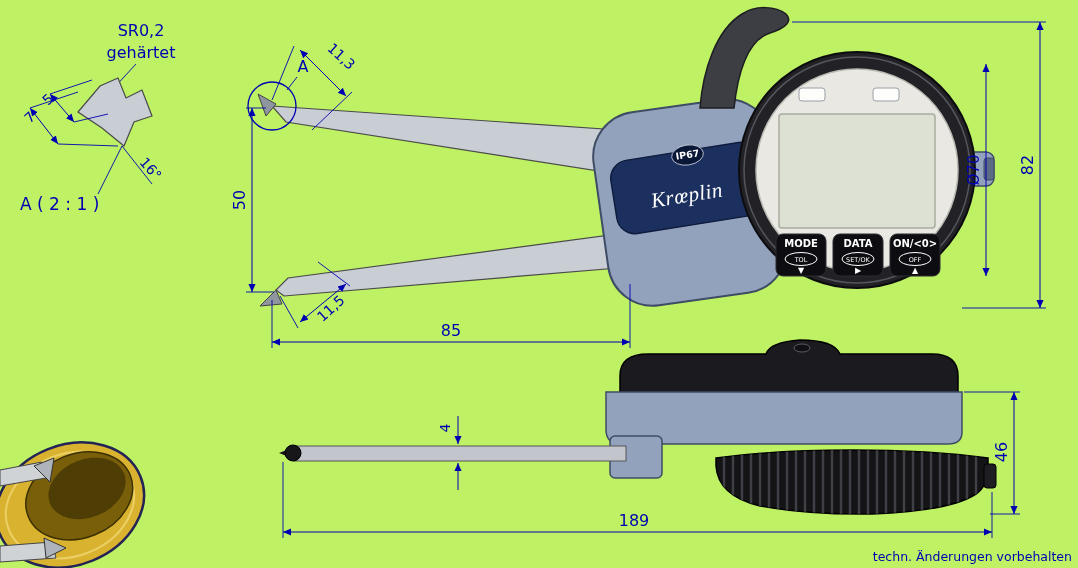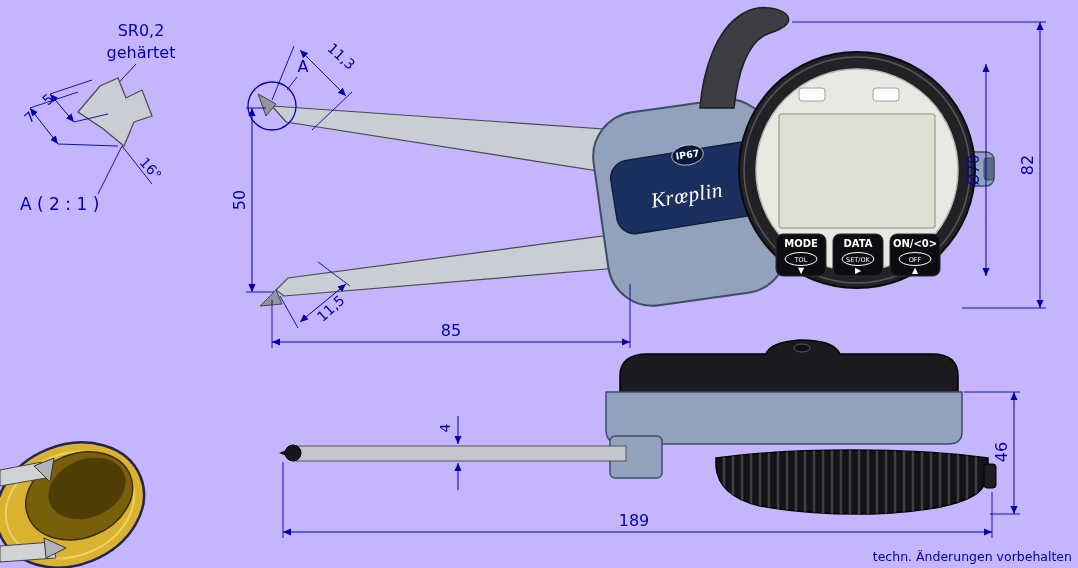--- a/index.html
+++ b/index.html
@@ -1,16 +1,16 @@
 <!DOCTYPE html>
 <html><head>
 <meta charset="utf-8">
 <style>
   html,body{margin:0;padding:0;background:#fff}
-  .canvas{position:relative;width:1078px;height:568px;background:#c4b5fd;overflow:hidden;
+  .canvas{position:relative;width:1078px;height:568px;background:#bef264;overflow:hidden;
           font-family:"DejaVu Sans",sans-serif}
   svg text{font-family:"DejaVu Sans",sans-serif}
   .dimline{stroke:#0000b2;stroke-width:1;fill:none}
   .extline{stroke:#0000b2;stroke-width:0.9;fill:none}
   .dimtxt{fill:#0000b2;font-size:16px;text-anchor:middle}
   .dimtxt-sm{fill:#0000b2;font-size:14px;text-anchor:middle}
   .notetxt{fill:#0000b2;font-size:16px;text-anchor:middle}
   .metal{fill:#c9ced4;stroke:#4a4a4a;stroke-width:1.2}
   .bodyfill{fill:#93a2bc;stroke:#3f4c66;stroke-width:2}
   .btnlabel{fill:#ffffff;font-size:10px;font-weight:bold;text-anchor:middle}

